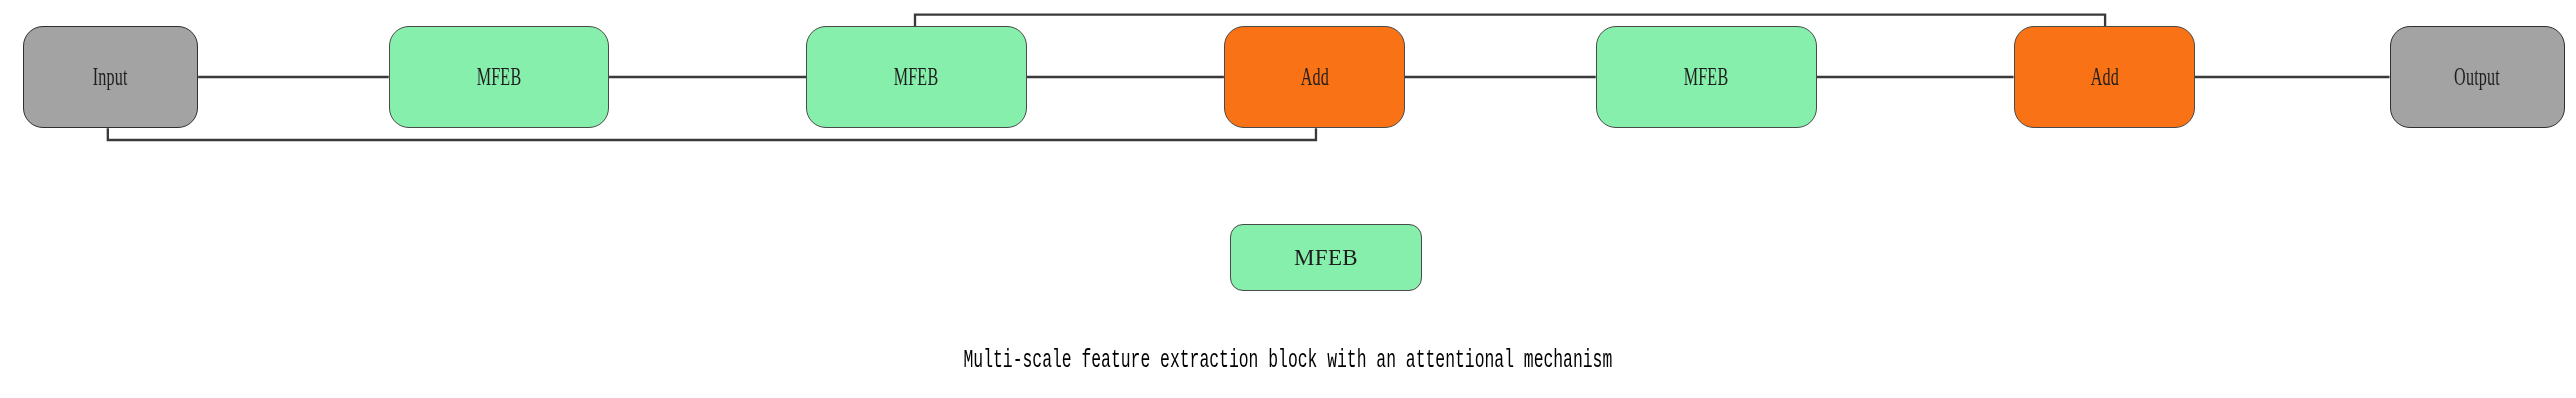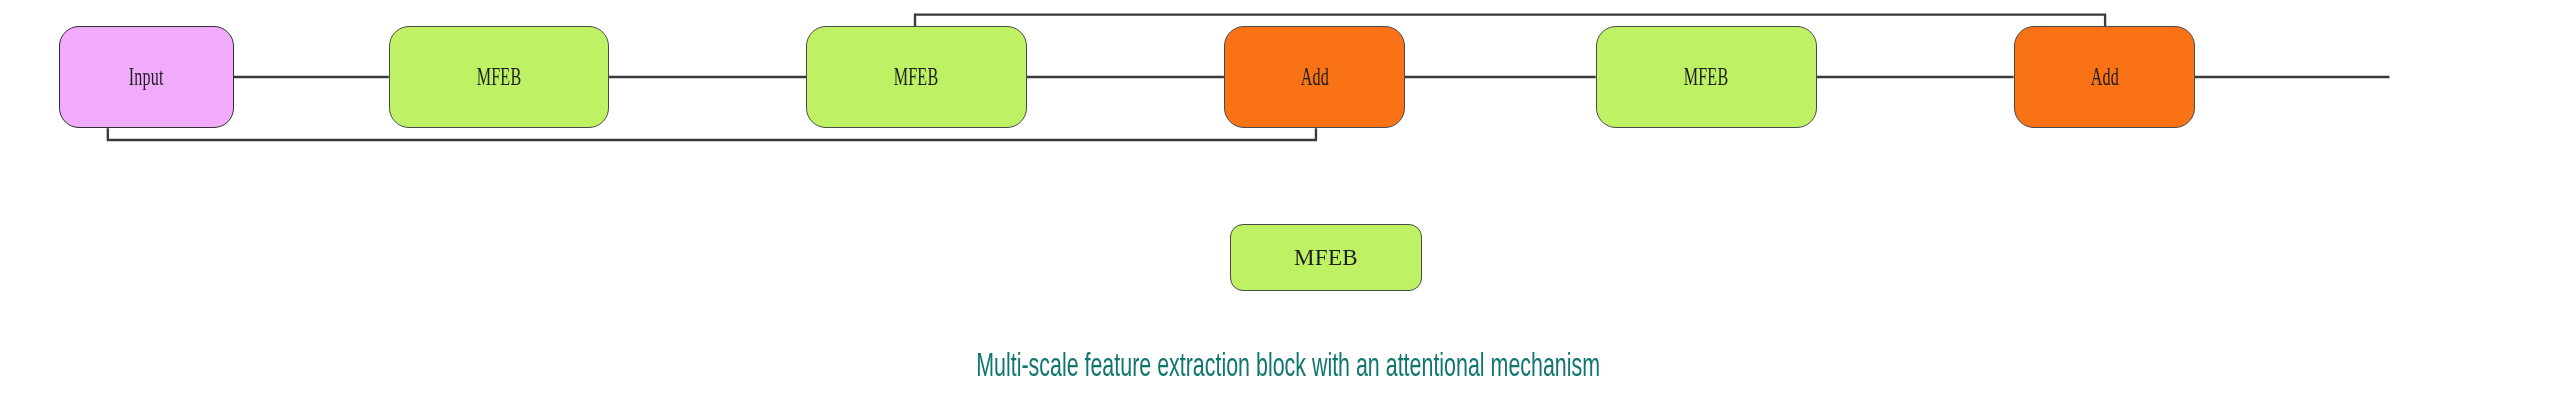--- a/index.html
+++ b/index.html
@@ -44,45 +44,44 @@
     font-family: "Liberation Serif", "DejaVu Serif", serif;
     font-size: 26px;
     font-weight: 400;
     color: #1e1e1e;
     letter-spacing: 0.3px;
     transform: scaleX(0.62);
     transform-origin: center center;
     white-space: nowrap;
   }
   .node.terminal {
-    background: #f0abfc;
+    background: #a3a3a3;
     border-color: #2f2f2f;
-    margin-left: 36px;
   }
   .node.mfeb {
-    background: #bef264;
+    background: #86efac;
     border-color: #4a4a4a;
   }
   .node.add {
     background: #f97316;
     border-color: #4a4a4a;
   }
   .node.detached .node-label {
     transform: scaleX(1);
     font-size: 23px;
   }
   .caption {
     position: absolute;
     left: 0;
     top: 347px;
     width: 2576px;
     text-align: center;
-    font-family: Liberation Sans, sans-serif;
-    font-size: 34px;
-    color: #0f766e;
+    font-family: Liberation Mono, monospace;
+    font-size: 26px;
+    color: #000000;
     line-height: 1;
     white-space: nowrap;
   }
   .caption span {
     display: inline-block;
     transform: scaleX(0.63);
     transform-origin: center center;
   }
 </style>
 </head>
@@ -123,20 +122,23 @@
   </div>
 
   <div class="node mfeb" style="left:1596px; top:26px; width:221px; height:102px;">
     <span class="node-label">MFEB</span>
   </div>
 
   <div class="node add" style="left:2014px; top:26px; width:181px; height:102px;">
     <span class="node-label">Add</span>
   </div>
 
+  <div class="node terminal" style="left:2390px; top:26px; width:175px; height:102px;">
+    <span class="node-label">Output</span>
+  </div>
 
   <div class="node mfeb detached" style="left:1230px; top:224px; width:192px; height:67px; border-radius:13px;">
     <span class="node-label">MFEB</span>
   </div>
 
   <div class="caption">
     <span>Multi-scale feature extraction block with an attentional mechanism</span>
   </div>
 
 </div>

